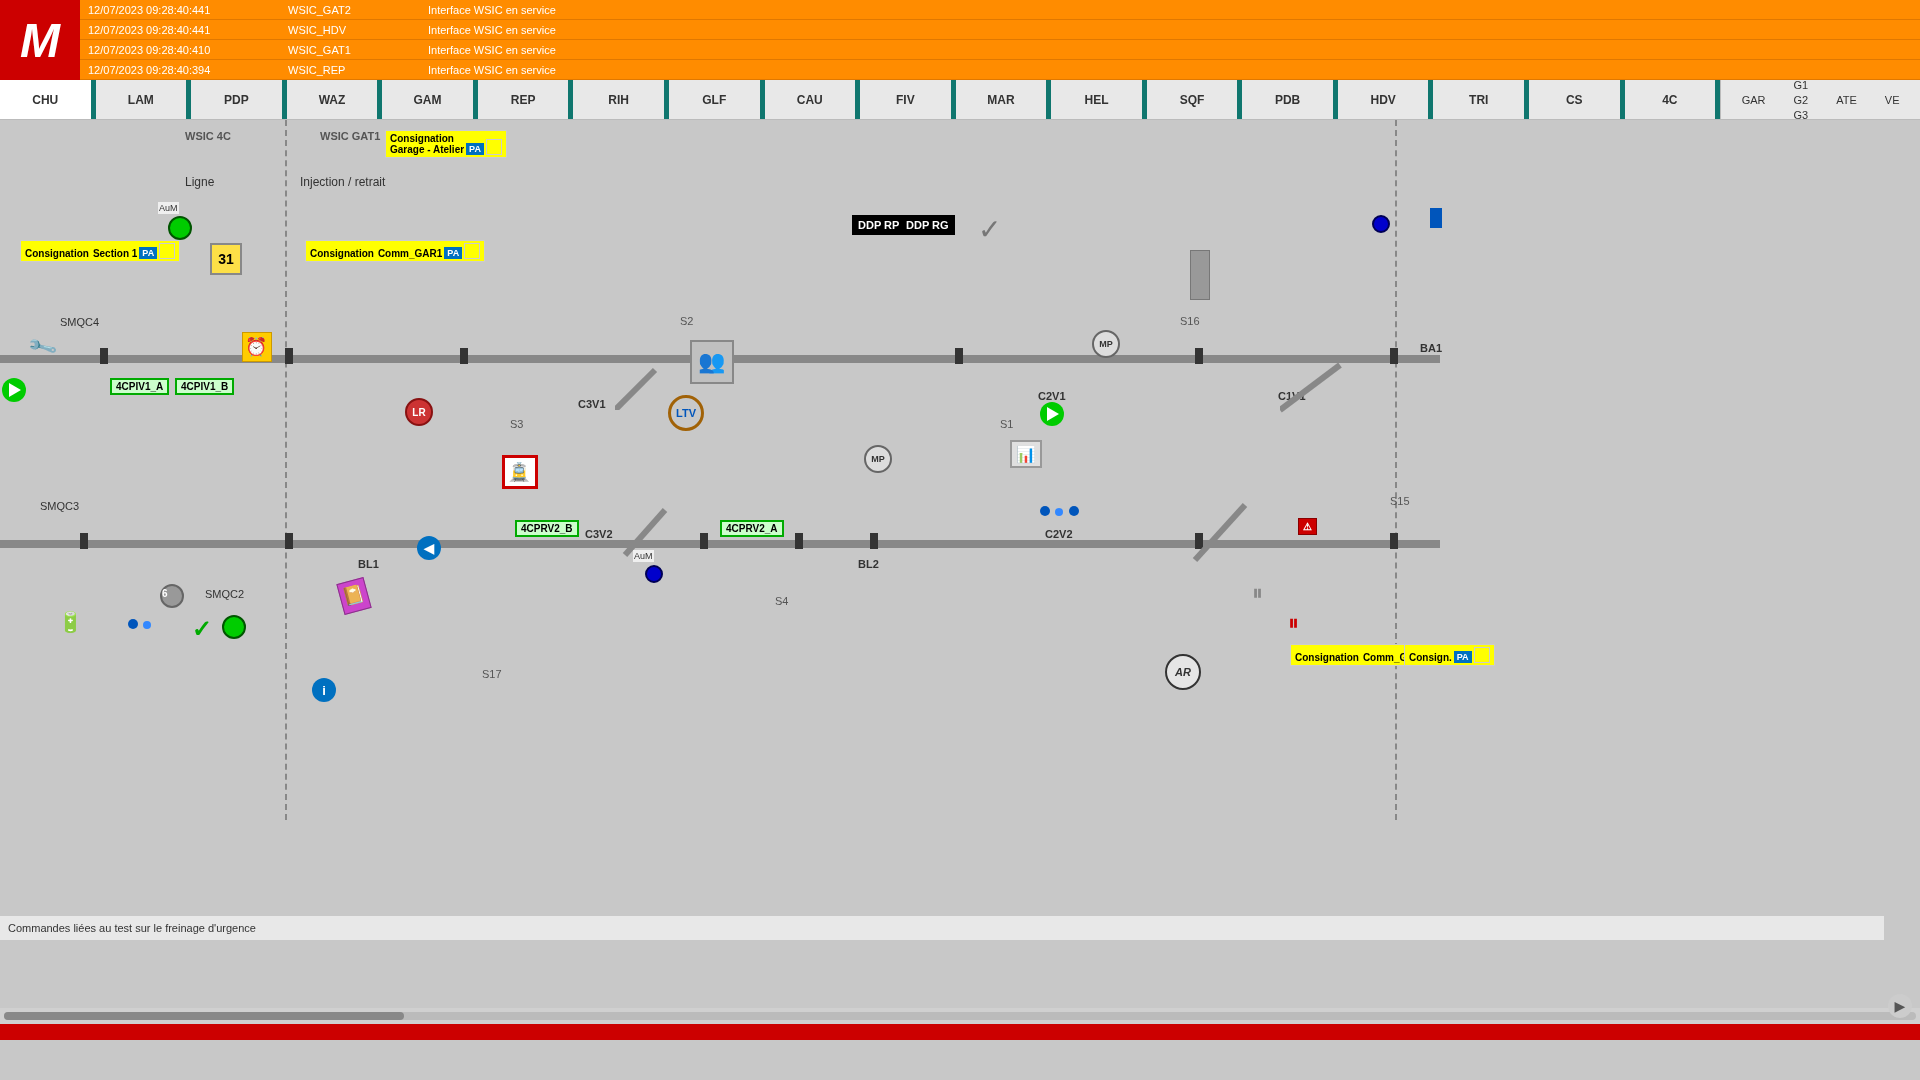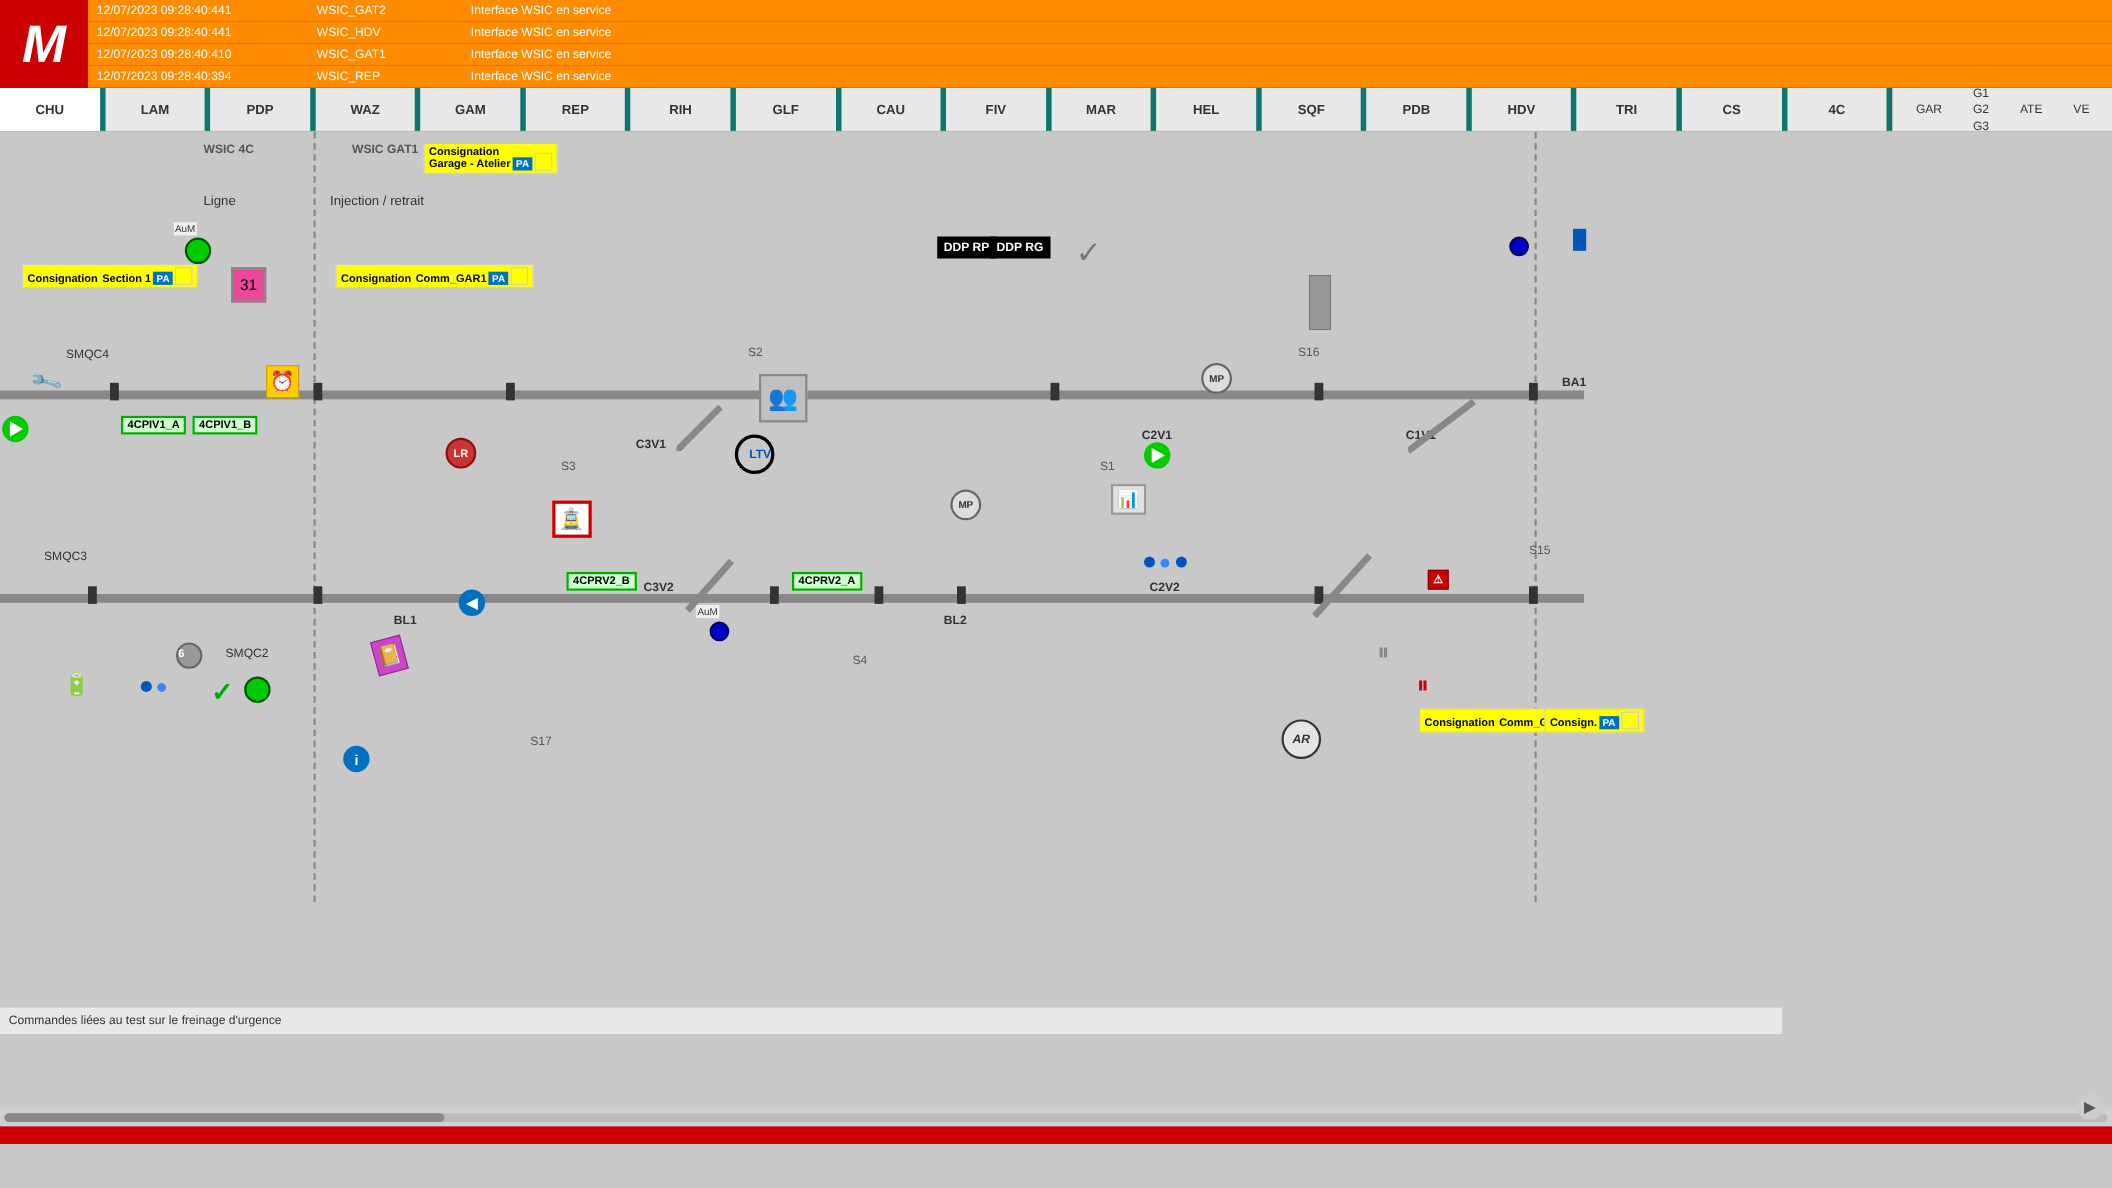--- a/index.html
+++ b/index.html
@@ -41,21 +41,21 @@
 
     
     .consign-box { position: absolute; background: #ffff00; border: 1px solid #ccc; padding: 2px 4px; font-size: 10px; font-weight: bold; display: flex; align-items: flex-end; gap: 2px; }
     .pa-badge { background: #0070c0; color: white; font-size: 9px; font-weight: bold; padding: 1px 3px; }
 
     
     .green-circle { position: absolute; width: 24px; height: 24px; background: #00cc00; border-radius: 50%; border: 2px solid #005500; }
     .gray-circle { position: absolute; width: 24px; height: 24px; background: #999; border-radius: 50%; border: 2px solid #666; }
     .blue-dot { position: absolute; width: 18px; height: 18px; background: #0000cc; border-radius: 50%; border: 2px solid #000055; }
 
-    .ltv-circle { position: absolute; width: 36px; height: 36px; border-radius: 50%; border: 3px solid #000000; background: transparent; display: flex; align-items: center; justify-content: flex-end; }
+    .ltv-circle { position: absolute; width: 36px; height: 36px; border-radius: 50%; border: 3px solid #a16207; background: transparent; display: flex; align-items: center; justify-content: center; }
     .ltv-text { color: #0055bb; font-size: 11px; font-weight: bold; }
 
     .mp-circle { position: absolute; width: 28px; height: 28px; border-radius: 50%; border: 2px solid #666; background: #ddd; display: flex; align-items: center; justify-content: center; font-size: 9px; font-weight: bold; color: #333; }
 
     .ar-circle { position: absolute; width: 36px; height: 36px; border-radius: 50%; border: 2px solid #333; background: #e5e5e5; display: flex; align-items: center; justify-content: center; font-size: 11px; font-weight: bold; color: #333; font-style: italic; }
 
     
     .track-btn { position: absolute; background: white; border: 2px solid #333; padding: 1px 4px; font-size: 10px; font-weight: bold; }
     .track-btn-4c { background: #ccffcc; border: 2px solid #00aa00; font-size: 10px; font-weight: bold; padding: 1px 4px; }
 
@@ -114,21 +114,21 @@
     .c-label { position: absolute; font-size: 11px; color: #333; font-weight: bold; }
     .toolbar-msg { font-size: 11px; color: #333; }
 
     
     #hscroll { position: absolute; bottom: 16px; width: 1920px; height: 16px; background: #d0d0d0; }
 
     
     #red-bottom { position: absolute; bottom: 0; width: 1920px; height: 16px; background: #cc0000; }
 
     
-    .num-box { position: absolute; background: #ec4899; border: 2px solid #888; width: 32px; height: 32px; display: flex; align-items: center; justify-content: center; font-weight: normal; font-size: 14px; }
+    .num-box { position: absolute; background: #fde047; border: 2px solid #888; width: 32px; height: 32px; display: flex; align-items: center; justify-content: center; font-weight: bold; font-size: 14px; }
 
     
     .book-icon { position: absolute; width: 28px; height: 32px; background: #cc44cc; border: 1px solid #883388; display: flex; align-items: center; justify-content: center; font-size: 18px; transform: rotate(-15deg); }
 
     
     .blue-chevron { position: absolute; background: #0070c0; color: white; width: 24px; height: 24px; display: flex; align-items: center; justify-content: center; border-radius: 50%; font-size: 14px; }
 
     
     .green-check { position: absolute; color: #00aa00; font-size: 24px; font-weight: bold; }
 
@@ -456,21 +456,21 @@
     <span class="pa-badge">PA</span>
     <span style="background:#ffff00;border:1px solid #ccc;width:16px;height:16px;display:inline-block;"></span>
   </div>
 
   <div class="consign-box" style="left:1404px;top:524px;max-width:120px;overflow:hidden;">
     <span>Consign.</span>
     <span class="pa-badge">PA</span>
     <span style="background:#ffff00;border:1px solid #ccc;width:16px;height:16px;display:inline-block;"></span>
   </div>
 
-  <div style="position:absolute;bottom:100px;left:0;width:1620px;height:24px;background:#e8e8e8;display:flex;align-items:center;padding:0 8px;">
+  <div style="position:absolute;bottom:100px;left:0;width:1884px;height:24px;background:#e8e8e8;display:flex;align-items:center;padding:0 8px;">
     <span class="toolbar-msg">Commandes liées au test sur le freinage d'urgence</span>
   </div>
 
   <div id="hscroll">
     <div style="height:16px;display:flex;align-items:center;background:#d0d0d0;">
       <div class="scroll-track">
         <div class="scroll-thumb"></div>
       </div>
     </div>
   </div>

